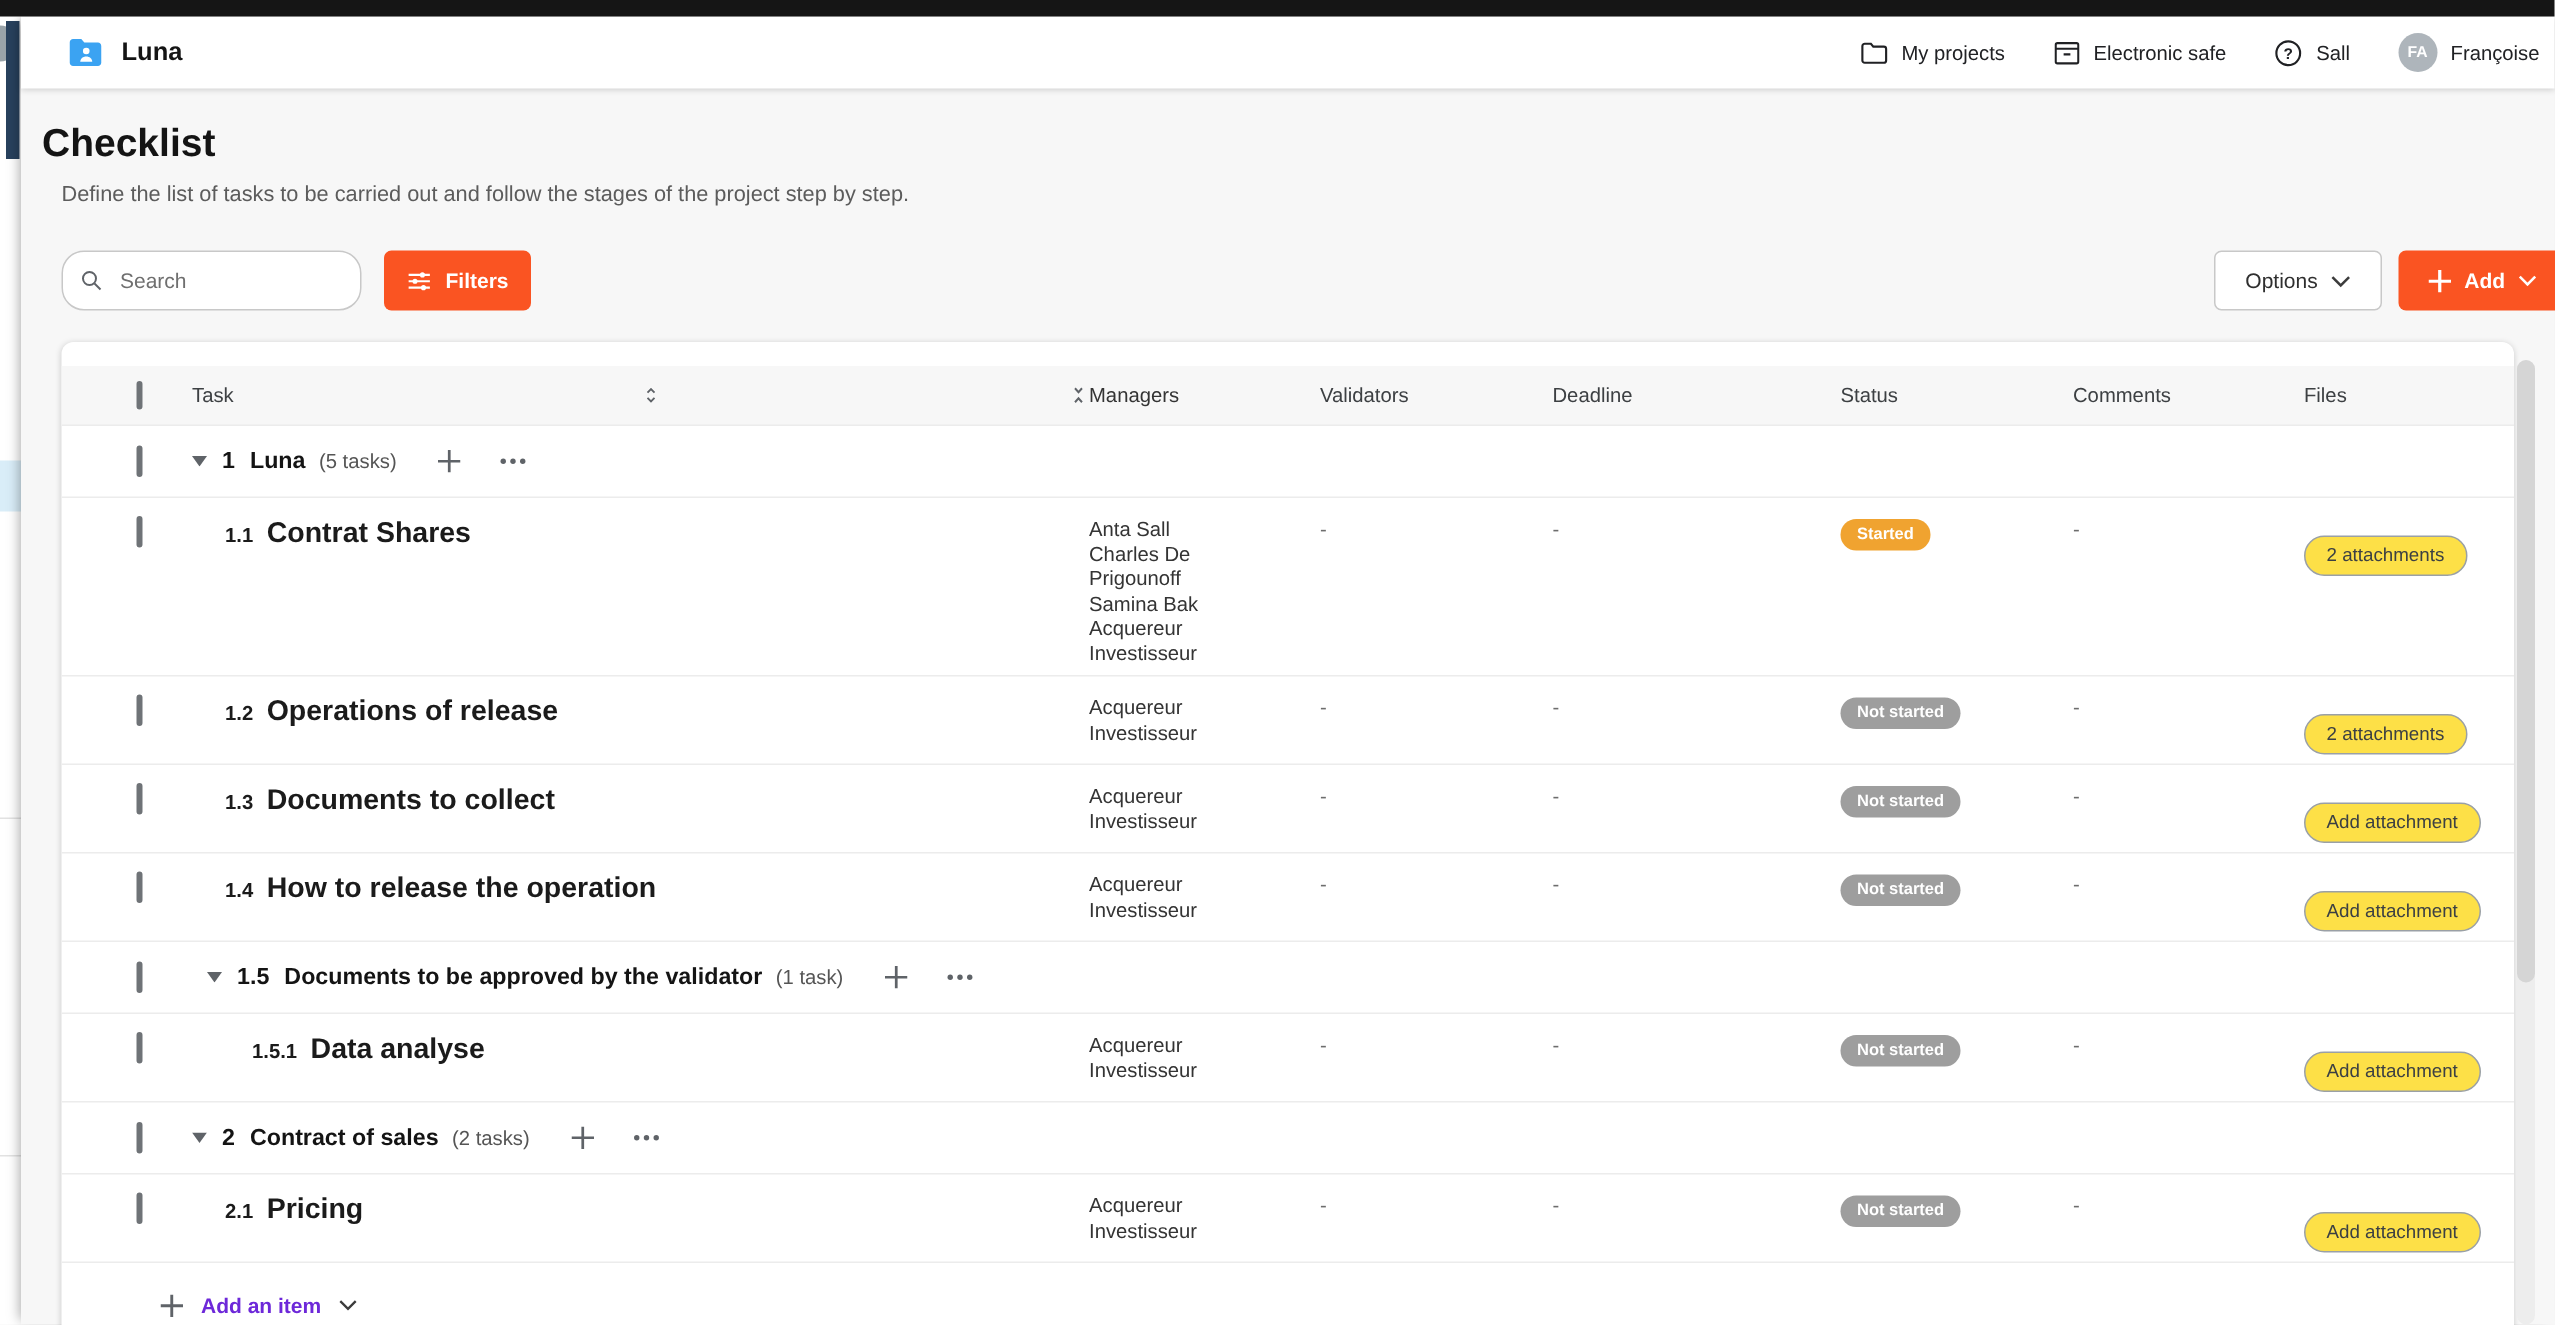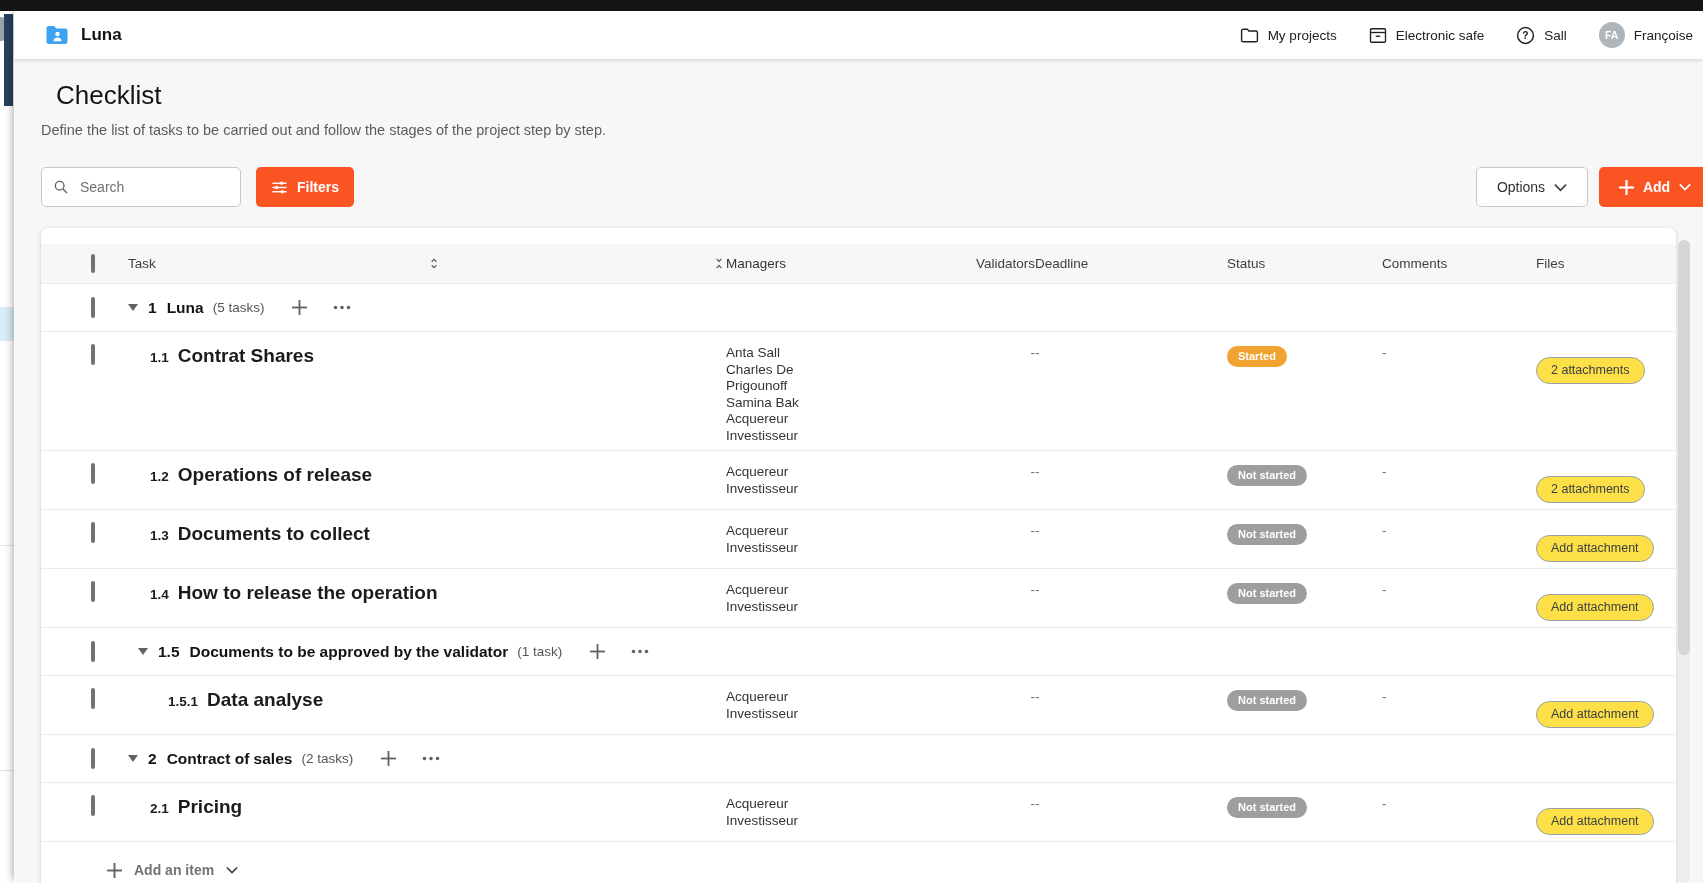--- a/index.html
+++ b/index.html
@@ -24,26 +24,26 @@
     padding:0 6px 0 31px; box-shadow:0 1px 4px rgba(0,0,0,.16); z-index:20; }
   .brand { display:flex; align-items:center; gap:12px; }
   .brand-title { font-size:17px; font-weight:700; color:#141414; }
   .appnav { margin-left:auto; display:flex; align-items:center; gap:32px; padding-right:4px; }
   .navitem { display:flex; align-items:center; gap:9px; font-size:13.5px; color:#202124; cursor:pointer; white-space:nowrap; }
   .avatar { width:26px; height:26px; border-radius:50%; background:#aeb5bb; color:#fff;
     font-size:10.5px; font-weight:700; display:flex; align-items:center; justify-content:center; }
 
   
   .page { position:absolute; left:0; right:0; top:48px; bottom:0; }
-  .page-title { position:absolute; left:42px; top:21px; font-size:26px; font-weight:400; color:#141414; }
+  .page-title { position:absolute; left:14px; top:21px; font-size:26px; font-weight:700; color:#141414; }
   .page-subtitle { position:absolute; left:27px; top:63px; font-size:14.5px; color:#5c5c5c; }
 
   .search-wrap { position:absolute; left:27px; top:108px; width:200px; height:40px; }
   .search-wrap svg { position:absolute; left:12px; top:12px; }
-  .search-input { width:100%; height:100%; border:1px solid #c8c8c8; border-radius:5px; background:#fff;
+  .search-input { width:100%; height:100%; border:1px solid #c8c8c8; border-radius:15px; background:#fff;
     padding:0 10px 0 38px; font-size:14px; font-family:"Liberation Sans", sans-serif; color:#a21caf; outline:none; }
   .search-input::placeholder { color:#6f6f6f; }
 
   .btn { display:flex; align-items:center; justify-content:center; gap:9px; height:40px; border-radius:5px;
     font-size:14px; cursor:pointer; user-select:none; }
   .btn-filters { position:absolute; left:242px; top:108px; width:98px; color:#fff; font-weight:700; }
   .btn-options { position:absolute; right:115px; top:108px; width:112px; background:#fff;
     border:1px solid #c8c8c8; color:#2f2f2f; font-weight:400; }
   .btn-add { position:absolute; right:-8px; top:108px; width:112px; color:#fff; font-weight:700; }
 
@@ -52,21 +52,21 @@
     border-radius:8px 8px 0 0; box-shadow:0 1px 4px rgba(0,0,0,.18); padding-top:16px; overflow:hidden; }
 
   .row { display:flex; align-items:flex-start; border-bottom:1px solid #ececec; }
   .thead { height:40px; background:#f7f7f7; border-bottom:1px solid #ececec; align-items:center; color:#3d4043;
     font-size:13.5px; font-weight:500; }
   .c-check { width:16px; margin-left:50px; flex:none; }
   .checkbox { width:16px; height:16px; border:2px solid #6f7377; border-radius:2px; background:#fff; cursor:pointer; }
   .c-task { margin-left:21px; width:598px; flex:none; display:flex; align-items:baseline; }
   .c-managers { width:154px; flex:none; font-size:13.5px; color:#343434; }
   .c-managers .mtext { width:106px; line-height:16.5px; }
-  .c-validators { width:155px; flex:none; font-size:13.5px; color:#6d6d6d;text-align:right; }
+  .c-validators { width:155px; flex:none; font-size:13.5px; color:#6d6d6d; }
   .c-deadline { width:151px; flex:none; font-size:13.5px; color:#6d6d6d; }
   .c-status { width:155px; flex:none;margin-left:41px; }
   .c-comments { width:154px; flex:none; font-size:13.5px; color:#6d6d6d; }
   .c-files { width:141px; flex:none; }
   .c-menu { width:44px; flex:none; text-align:center; }
 
   .thead .c-task { align-items:center; display:flex; gap:14px;justify-content:space-between; }
   .icon-btn { display:inline-flex; align-items:center; cursor:pointer; color:#5f6368; }
 
   .row.task { min-height:52px; padding:13px 0 6px; }
@@ -85,21 +85,21 @@
   .gind2 { padding-left:10px; }
 
   .badge { display:inline-block; font-size:11px; font-weight:700; color:#fff; padding:5px 11px;
     border-radius:999px; line-height:1; margin-top:1px; cursor:pointer; }
   .pill { display:inline-block; font-size:12.5px; color:#3c4043; background:#fde047; border:1px solid #9aa0a6;
     padding:5px 14px; border-radius:999px; line-height:1.2; cursor:pointer; white-space:nowrap;margin-top:12px; }
   .dots { color:#5f6368; cursor:pointer; display:inline-flex; margin-top:4px; }
   .dash { line-height:16.5px; }
 
   .footer-row { display:flex; align-items:center; gap:12px; padding:20px 0 20px 66px; }
-  .footer-label { font-size:14px; font-weight:600; color:#737373; cursor:pointer; }
+  .footer-label { font-size:14px; font-weight:600; color:#6d28d9; cursor:pointer; }
 
   
   .scrollbar { position:absolute; right:13px; top:181px; bottom:0; width:12px; background:#ededed; border-radius:6px; z-index:30; }
   .scroll-thumb { position:absolute; left:0; top:0; width:12px; height:415px; background:#d5d5d5; border-radius:6px; }
 
   svg { display:block; }
 </style>
 </head>
 <body>
 

